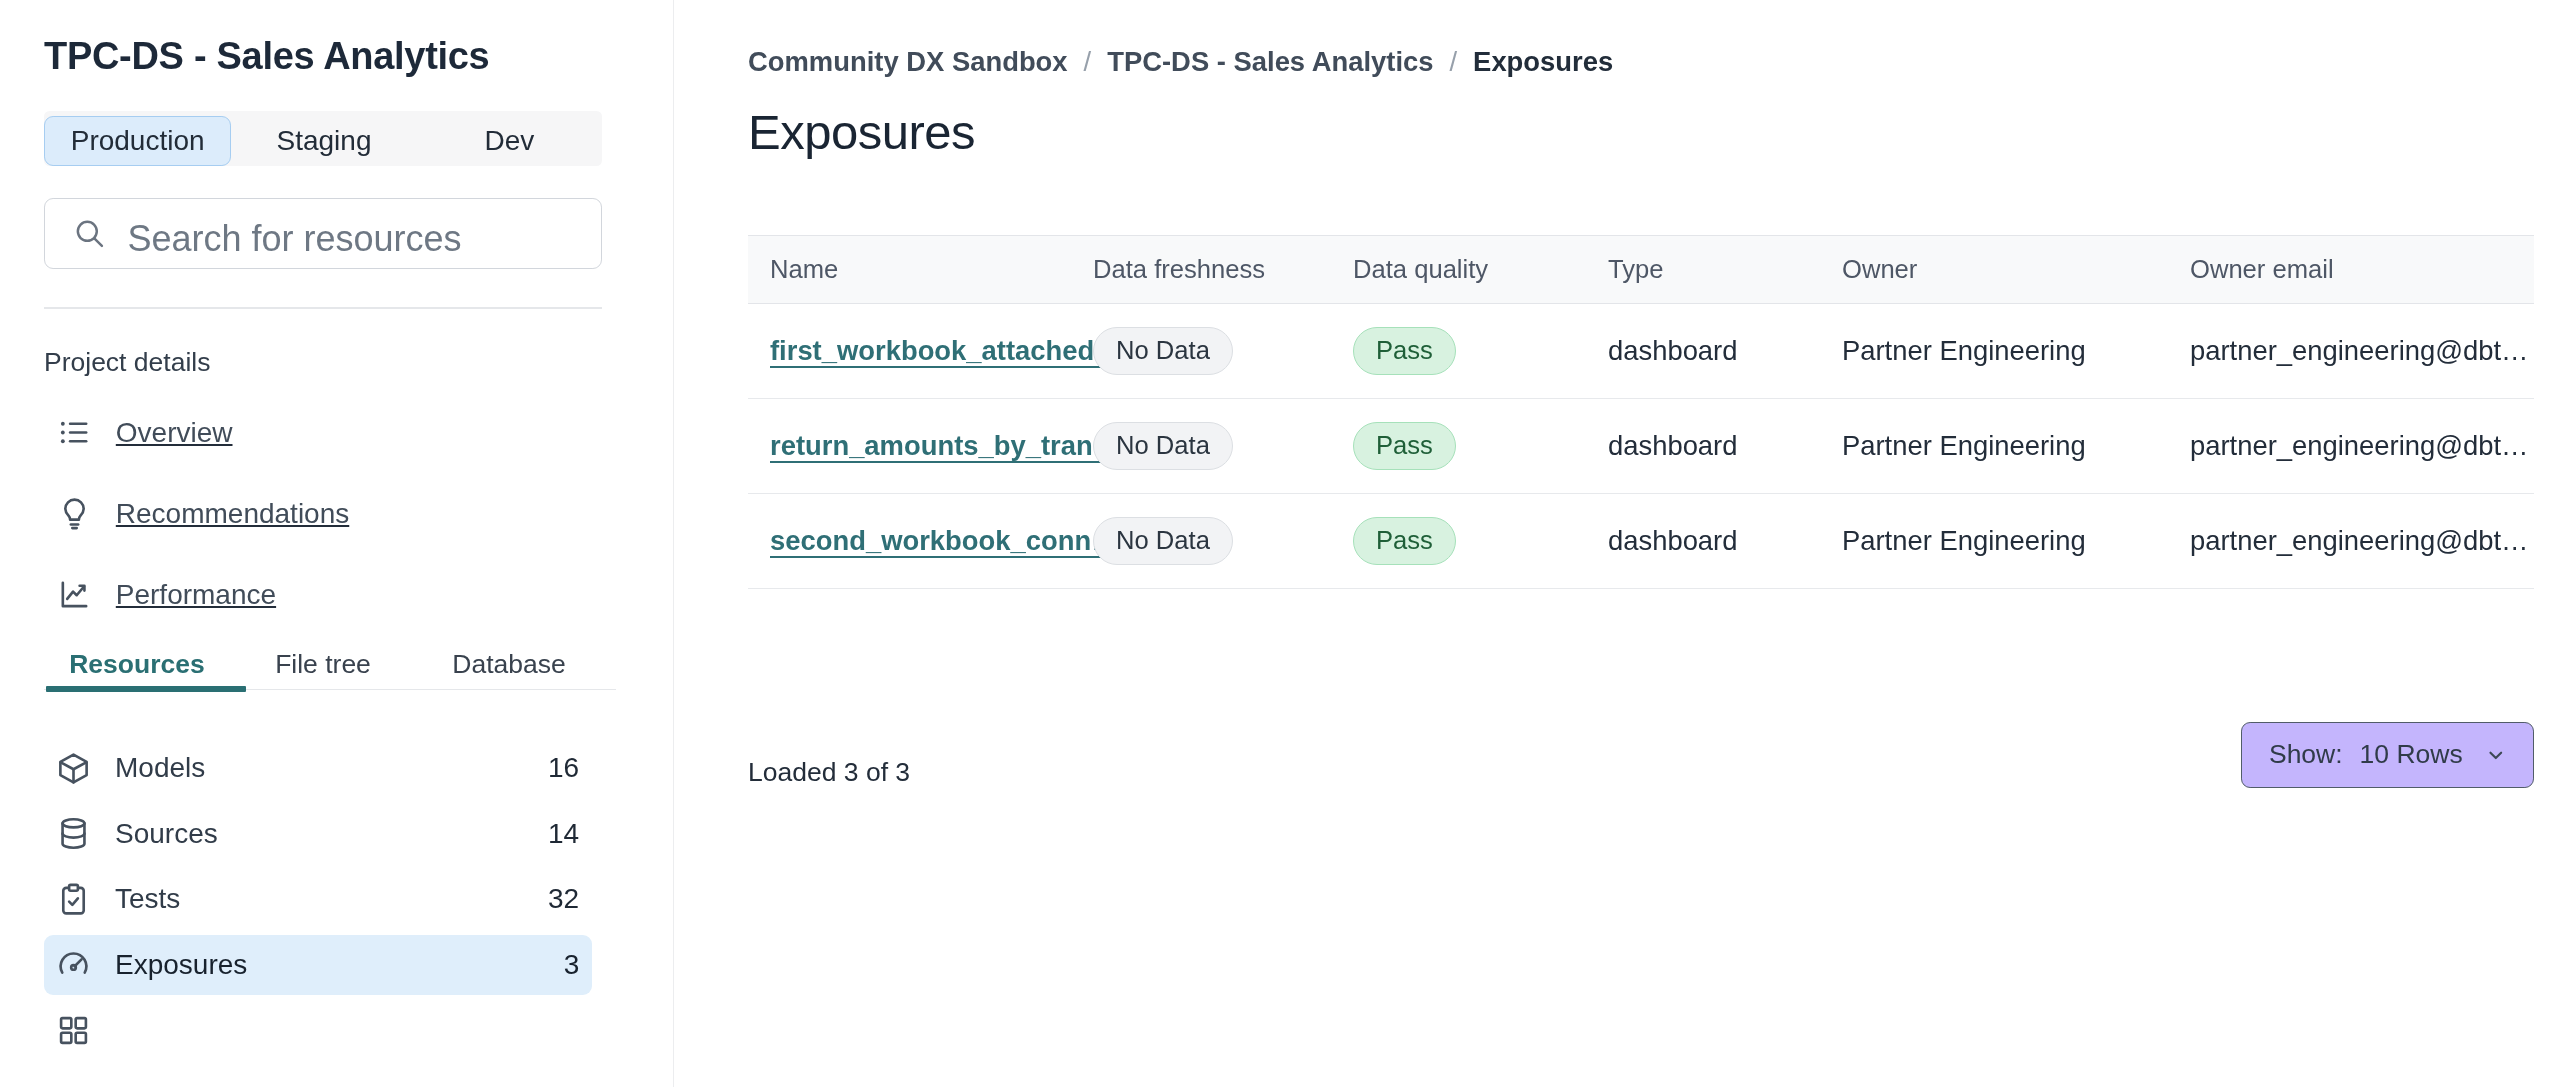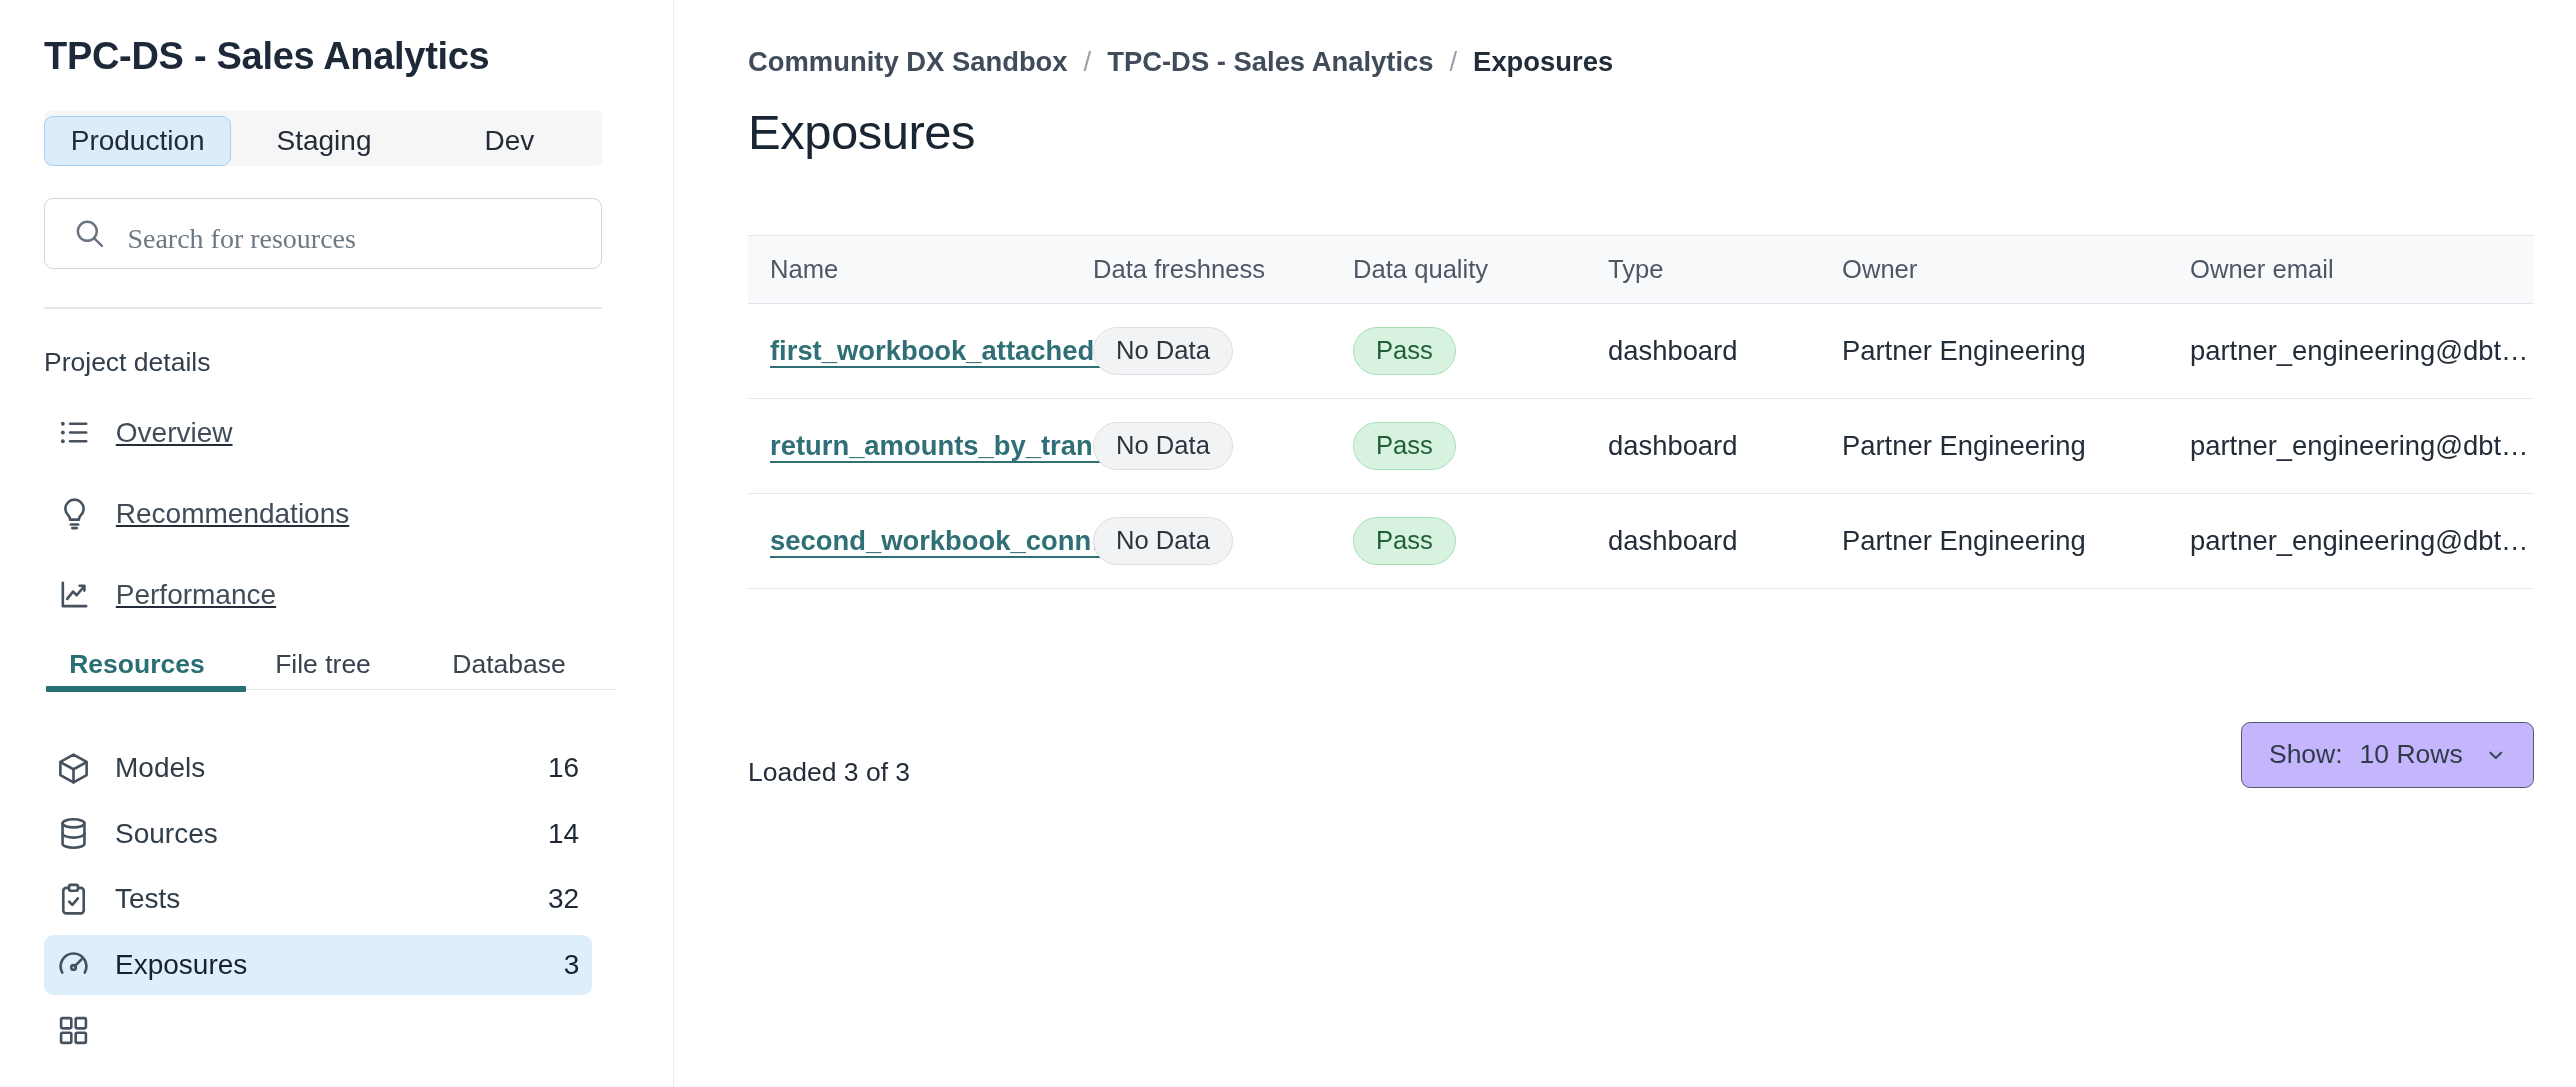--- a/index.html
+++ b/index.html
@@ -35,22 +35,22 @@
     display:flex;align-items:flex-end;}
   .env-tab{flex:1;height:50px;display:flex;align-items:center;justify-content:center;
     font-size:28px;color:#222C38;background:transparent;border:none;cursor:pointer;
     font-family:inherit;}
   .env-tab.active{background:var(--active-tab-bg);border:1.8px solid var(--active-tab-border);
     border-radius:9.1px;}
 
   .search-box{margin-top:32px;height:71px;border:1.8px solid #D2D6DC;border-radius:9.1px;
     display:flex;align-items:center;padding:0 22px 0 27.4px;background:#fff;}
   .search-box svg{flex:none;color:#6B7480;}
-  .search-input{border:none;outline:none;flex:1;margin-left:20px;font-size:28px;
-    font-family:Liberation Serif, serif;color:var(--text-body);background:transparent;margin-top:11px;}
+  .search-input{border:none;outline:none;flex:1;margin-left:20px;font-size:36px;
+    font-family:Liberation Sans, sans-serif;color:var(--text-body);background:transparent;margin-top:11px;}
   .search-input::placeholder{color:#6E7884;}
 
   .sidebar-divider{margin-top:38px;height:1.8px;background:var(--border-light);width:558px;border:none;}
 
   .section-label{margin-top:38px;font-size:26.5px;color:#333E4B;}
 
   .project-nav{margin-top:25.6px;display:flex;flex-direction:column;gap:22px;text-decoration:underline;}
   .nav-item{display:flex;align-items:center;height:59px;gap:24px;cursor:pointer;
     padding-left:12.8px;border-radius:9.1px;}
   .nav-item svg{color:#47525F;flex:none;}

